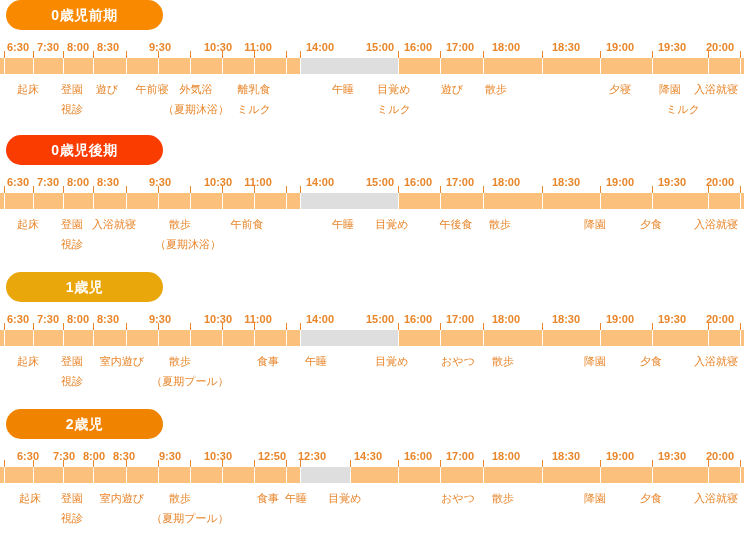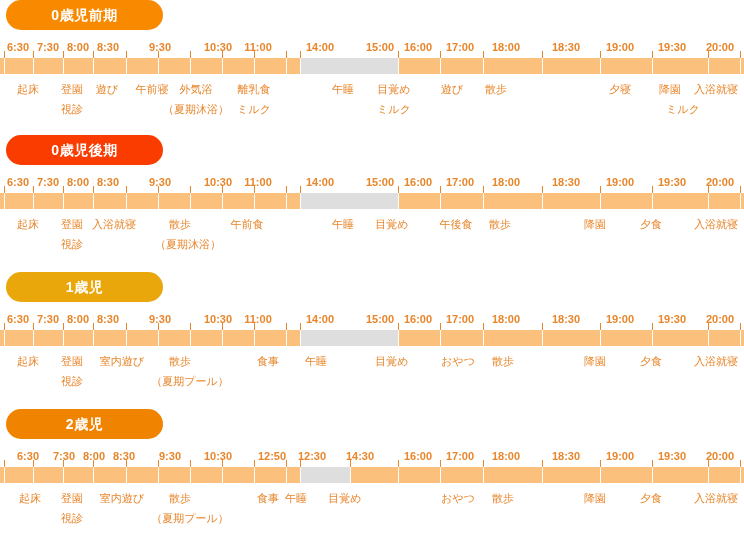--- a/index.html
+++ b/index.html
@@ -337,21 +337,21 @@
       <div class="badge" style="background: rgb(240, 131, 0);">2歳児</div>
       <div class="scale" style="top: 40px;">
         <div class="tick-label" style="left: 28px;">6:30</div>
         <div class="tick-label" style="left: 64px;">7:30</div>
         <div class="tick-label" style="left: 94px;">8:00</div>
         <div class="tick-label" style="left: 124px;">8:30</div>
         <div class="tick-label" style="left: 170px;">9:30</div>
         <div class="tick-label" style="left: 218px;">10:30</div>
         <div class="tick-label" style="left: 272px;">12:50</div>
         <div class="tick-label" style="left: 296px; margin-left: 16px;">12:30</div>
-        <div class="tick-label" style="left: 360px;">14:30</div>
+        <div class="tick-label" style="left: 368px;">14:30</div>
         <div class="tick-label" style="left: 418px;">16:00</div>
         <div class="tick-label" style="left: 460px;">17:00</div>
         <div class="tick-label" style="left: 506px;">18:00</div>
         <div class="tick-label" style="left: 566px;">18:30</div>
         <div class="tick-label" style="left: 620px;">19:00</div>
         <div class="tick-label" style="left: 672px;">19:30</div>
         <div class="tick-label" style="left: 720px;">20:00</div>
       </div>
       <div class="bar" style="top: 58px;">
         <div class="bar-nap" style="left: 300px; width: 50px;"></div>

